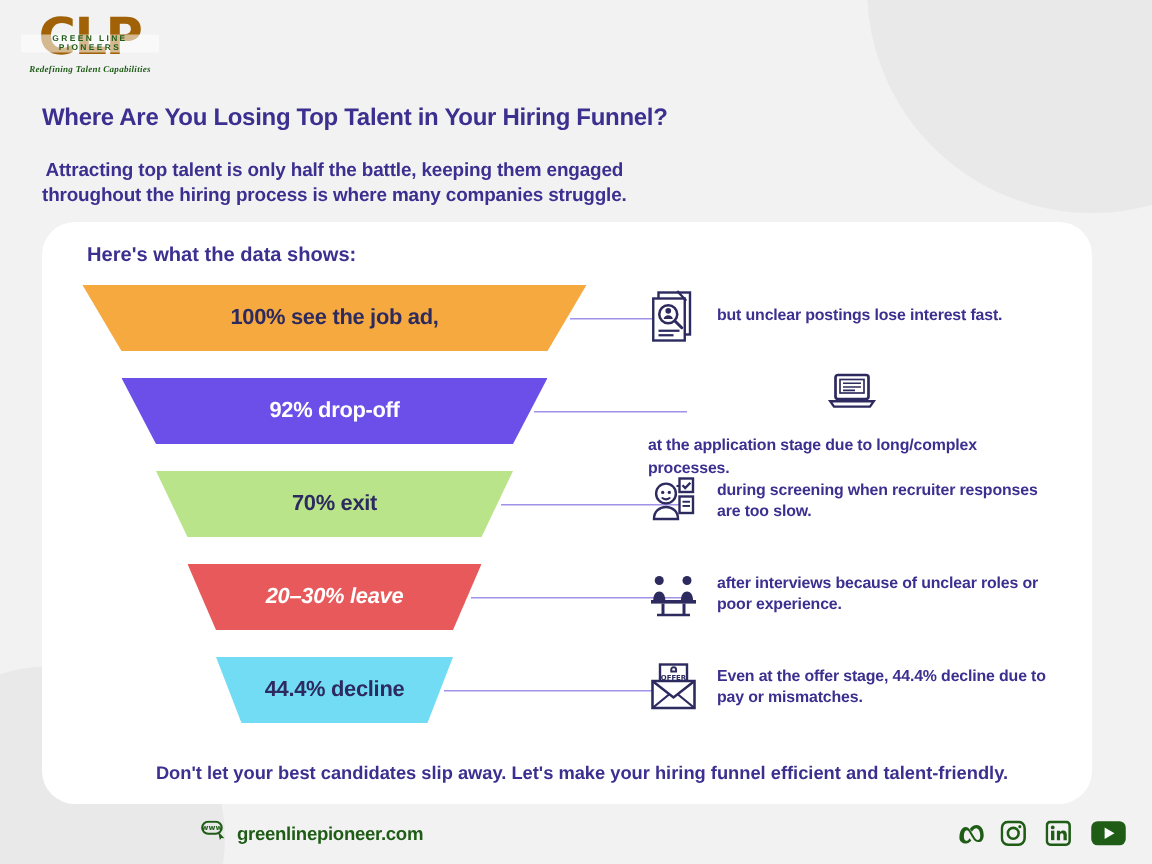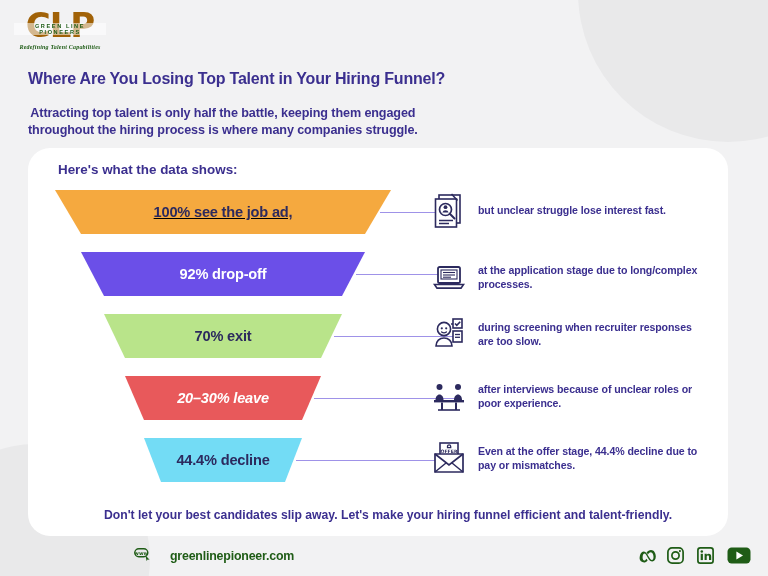--- a/index.html
+++ b/index.html
@@ -115,21 +115,21 @@
   .desc-text {
     font-size: 10.6px; font-weight: bold; color: #3b2f8f; line-height: 14.5px;
     letter-spacing: -.1px;
   }
 
   
   .footer {
     position: absolute; left: 0; bottom: 0; width: 768px; height: 40px;
     display: flex; align-items: center;
   }
-  .footer-item { display: flex; align-items: center; gap: 19px; }
+  .footer-item { display: flex; align-items: center; gap: 7px; }
   .footer-text {
     font-size: 12.4px; font-weight: bold; color: #1f5c16; letter-spacing: -.2px;
   }
   #footer-web { position: absolute; left: 134px; }
   #footer-phone { position: absolute; left: 374px; }
   .socials { position: absolute; right: 22px; display: flex; align-items: center; gap: 11px; }
   .soc { width: 19px; height: 19px; }
 </style>
 </head>
 <body>
@@ -146,21 +146,21 @@
 <div class="headline">Where Are You Losing Top Talent in Your Hiring Funnel?</div>
 <div class="subhead">
   <div>Attracting top talent is only half the battle, keeping them engaged</div>
   <div>throughout the hiring process is where many companies struggle.</div>
 </div>
 
 <div class="card">
   <div class="card-title">Here's what the data shows:</div>
 
   <div class="funnel" id="funnel">
-      <div class="fbar" style="left: -3px; top: 0px; width: 336px; background: rgb(245, 169, 63); clip-path: polygon(0px 0px, 100% 0px, 92.26% 100%, 7.74% 100%); text-decoration: underline;">
+      <div class="fbar" style="left: -3px; top: 0px; width: 336px; background: rgb(245, 169, 63); clip-path: polygon(0px 0px, 100% 0px, 92.26% 100%, 7.74% 100%);">
         <span class="fbar-label" style="color: rgb(44, 42, 94);">100% see the job ad,</span>
       </div>
       <div class="connector" style="left: 322px; top: 22px; width: 78px; background: rgb(159, 146, 232);"></div>
       <div class="fbar" style="left: 23px; top: 62px; width: 284px; background: rgb(107, 79, 232); clip-path: polygon(0px 0px, 100% 0px, 91.9% 100%, 8.1% 100%);">
         <span class="fbar-label" style="color: rgb(255, 255, 255); text-align: center;">92% drop-off</span>
       </div>
       <div class="connector" style="left: 297.5px; top: 84px; width: 102.5px; background: rgb(159, 146, 232);"></div>
       <div class="fbar" style="left: 46px; top: 124px; width: 238px; background: rgb(185, 228, 138); clip-path: polygon(0px 0px, 100% 0px, 91.18% 100%, 8.82% 100%);">
         <span class="fbar-label" style="color: rgb(44, 42, 94);">70% exit</span>
       </div>
@@ -181,23 +181,23 @@
       <rect x="7" y="3" width="21" height="28" fill="#fff" stroke="#2c2a5e" stroke-width="1.6"></rect>
       <rect x="3.5" y="7" width="21" height="28" fill="#fff" stroke="#2c2a5e" stroke-width="1.6"></rect>
       <circle cx="13.5" cy="17.5" r="6" fill="none" stroke="#2c2a5e" stroke-width="1.7"></circle>
       <circle cx="13.5" cy="15.2" r="1.9" fill="#2c2a5e"></circle>
       <path d="M10.4 20.6a3.2 3.2 0 0 1 6.2 0z" fill="#2c2a5e"></path>
       <line x1="17.8" y1="21.8" x2="22.5" y2="26.5" stroke="#2c2a5e" stroke-width="2" stroke-linecap="round"></line>
       <line x1="7" y1="28.5" x2="21" y2="28.5" stroke="#2c2a5e" stroke-width="1.5"></line>
       <line x1="7" y1="31.5" x2="17" y2="31.5" stroke="#2c2a5e" stroke-width="1.5"></line>
       <line x1="19.5" y1="2" x2="25.5" y2="8.5" stroke="#2c2a5e" stroke-width="1.6"></line>
     </svg></span>
-        <span class="desc-text">but unclear struggle lose interest fast.</span>
-      </div>
-      <div class="desc" style="left: 404px; top: 111px; width: 272px;">
+        <span class="desc-text">but unclear postings lose interest fast.</span>
+      </div>
+      <div class="desc" style="left: 404px; top: 94px; width: 272px; flex-direction: column;">
         <span class="desc-icon"><svg viewBox="0 0 34 36" width="34" height="36">
       <rect x="6" y="8" width="22" height="16" rx="1.6" fill="#fff" stroke="#2c2a5e" stroke-width="1.8"></rect>
       <rect x="9" y="11" width="16" height="9" fill="#fff" stroke="#2c2a5e" stroke-width="1.1"></rect>
       <line x1="11" y1="13.5" x2="23" y2="13.5" stroke="#2c2a5e" stroke-width="1.1"></line>
       <line x1="11" y1="16" x2="23" y2="16" stroke="#2c2a5e" stroke-width="1.1"></line>
       <line x1="11" y1="18.2" x2="19" y2="18.2" stroke="#2c2a5e" stroke-width="1.1"></line>
       <path d="M2.5 25.5h29l-2.5 3.6H5z" fill="#fff" stroke="#2c2a5e" stroke-width="1.6"></path>
     </svg></span>
         <span class="desc-text">at the application stage due to long/complex processes.</span>
       </div>

